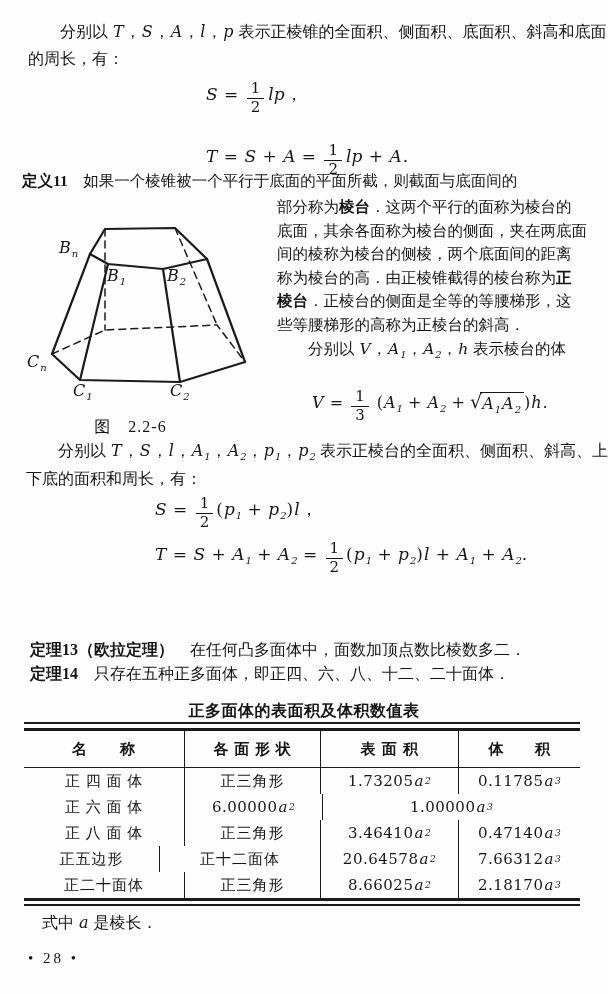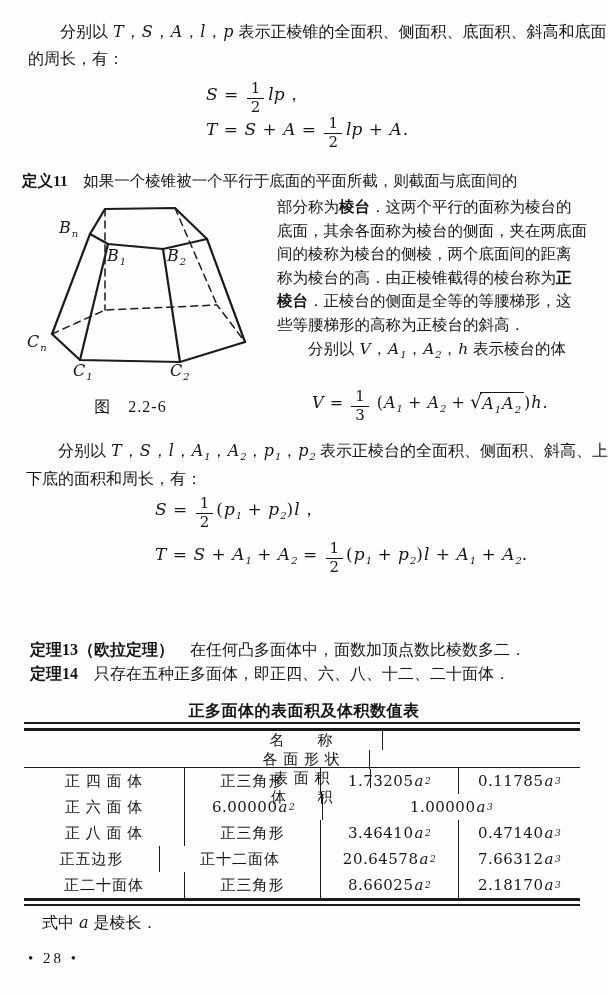--- a/index.html
+++ b/index.html
@@ -26,34 +26,34 @@
   #def12 .tline:first-child { padding-left:20px; }
   #thm13   { left:30px;  top:640px; font-size:16px; }
   #thm14   { left:30px;  top:664px; font-size:16px; }
   #note    { left:42px;  top:913px; font-size:16px; }
   #pageno  { left:28px;  top:950px; font-size:15px; letter-spacing:3px; }
 
   
   .formula { position:absolute; font-size:17px; white-space:nowrap;
              font-family:"DejaVu Serif",serif; }
   #f1 { left:205px; top:81px; }
-  #f2 { left:205px; top:116px; }
+  #f2 { left:205px; top:143px; }
   #f3 { left:311px; top:389px; font-size:16px; }
   #f4 { left:154px; top:496px; }
   #f5 { left:154px; top:541px; }
   .frac { display:inline-block; text-align:center; vertical-align:-12px;
           line-height:1.05; margin:0 3px; font-size:15px; font-style:normal; }
   .frac .fn { display:block; border-bottom:1.5px solid #161616; padding:0 4px 1px; }
   .frac .fd { display:block; padding-top:1px; }
   .sqrt { display:inline-flex; align-items:flex-start; vertical-align:baseline; }
   .sqrt .rad { line-height:1; font-size:19px; font-style:normal; }
   .sqrt .sqb { border-top:1.5px solid #161616; line-height:1.1; padding:2px 3px 0 1px; margin-left:-2px; }
 
   
-  #figure { left:18px; top:188px; width:250px; height:240px; }
+  #figure { left:18px; top:208px; width:250px; height:240px; }
   #figure svg { position:absolute; left:0; top:0; }
   .figlabel { position:absolute; font-size:16px; font-family:"DejaVu Serif",serif; white-space:nowrap; }
   #lab-bn { left:40px;  top:30px; }
   #lab-b1 { left:88px;  top:58px; }
   #lab-b2 { left:148px; top:58px; }
   #lab-cn { left:8px;   top:144px; }
   #lab-c1 { left:54px;  top:173px; }
   #lab-c2 { left:151px; top:173px; }
   #figcap { position:absolute; left:0; top:209px; width:225px; text-align:center;
             font-size:16px; letter-spacing:1px; }
@@ -61,21 +61,21 @@
   
   #tbltitle { left:0; top:701px; width:608px; text-align:center;
               font-weight:700; font-size:16px; letter-spacing:0.5px; }
   #tbl { left:24px; top:722px; width:556px; font-size:15px; }
   .rule { background:#1b1b1b; }
   .rule.rt1 { height:2px; margin-bottom:4px; }
   .rule.rt2 { height:3px; }
   .rule.rb1 { height:2.5px; }
   .rule.rb2 { height:2px; margin-top:3px; }
   .trow { display:flex; align-items:center; }
-  .thead { height:36px; border-bottom:1.5px solid #1b1b1b; font-weight:400;flex-direction:column; }
+  .thead { height:36px; border-bottom:1.5px solid #1b1b1b; font-weight:700; }
   .tbody .trow { height:26px; }
   .tc { display:flex; align-items:center; justify-content:center; height:100%;
         letter-spacing:1px; white-space:nowrap; }
   .c1 { width:160px; border-right:1.5px solid #1b1b1b; }
   .c2 { width:135px; border-right:1.5px solid #1b1b1b; }
   .c3 { width:137px; border-right:1.5px solid #1b1b1b; }
   .c4 { flex:1; }
   .c3, .c4 { font-family:"DejaVu Serif",serif; letter-spacing:0.5px; }
 </style>
 </head>

